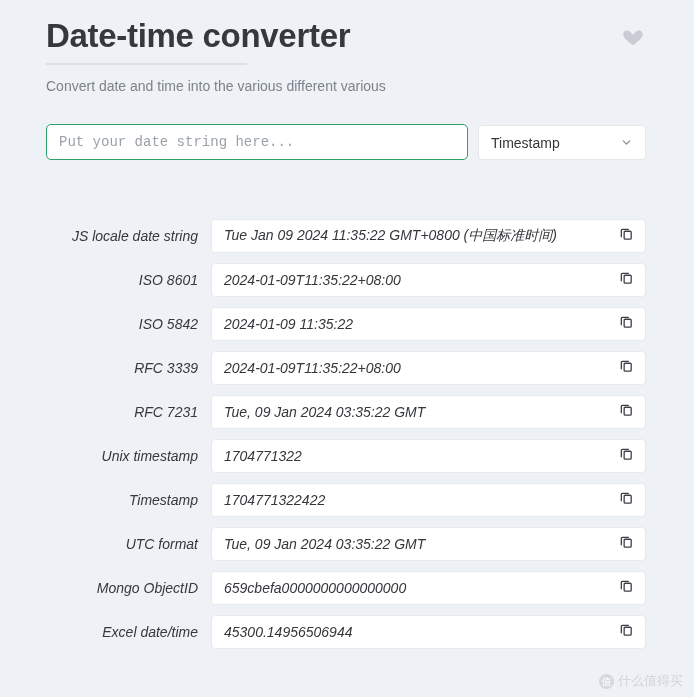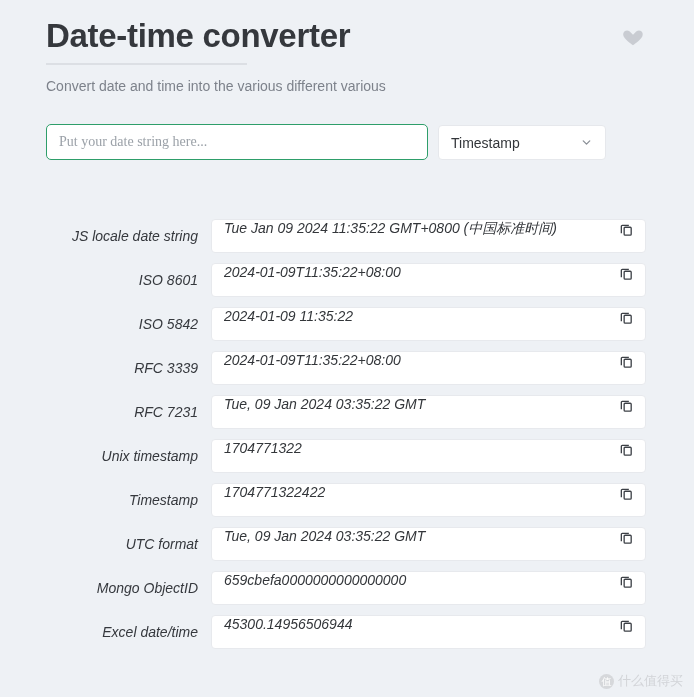--- a/index.html
+++ b/index.html
@@ -31,46 +31,46 @@
   .favorite-btn {
     position: absolute; top: 26px; right: 50px;
     width: 22px; height: 22px;
     background: none; border: none; padding: 0; cursor: pointer;
     color: #c9ccd2;
   }
 
   
   .input-row { display: flex; gap: 10px; margin-top: 30px; }
   .date-input {
-    width: 382px; height: 36px;
+    width: 422px; height: 36px;
     border: 1.6px solid #2e9e6a; border-radius: 5px;
     background: #fff; outline: none;
     padding: 0 12px; font-size: 14px; color: #33363a;
-    font-family: Liberation Serif, serif;
+    font-family: Liberation Mono, monospace;
   }
   .date-input::placeholder { color: #9ba1a8; }
   .format-select {
     width: 168px; height: 35px; margin-top: 1px;
     background: #fff; border: 1px solid #e6e8ec; border-radius: 4px;
     display: flex; align-items: center; justify-content: space-between;
     padding: 0 12px; font-size: 14px; color: #33363a; cursor: pointer;
   }
   .chevron { color: #8a8f96; display: flex; }
 
   
   .rows { margin-top: 59px; display: flex; flex-direction: column; gap: 10px; font-style: italic; }
   .row { display: flex; align-items: center; }
   .row-label {
     width: 152px; text-align: right; margin-right: 13px;
     font-size: 14px; color: #35383d; white-space: nowrap;
   }
   .row-box {
     flex: 1; height: 34px;
     background: #fff; border: 1px solid #e7e9ed; border-radius: 4px;
-    display: flex; align-items: flex-start;
+    display: flex; align-items: center;
     padding: 0 7px 0 12px;
   }
   .row-value {
     flex: 1; font-size: 14px; color: #33363a;
     white-space: nowrap; overflow: hidden;
   }
   .copy-btn {
     width: 24px; height: 24px; flex: 0 0 auto;
     display: flex; align-items: center; justify-content: center;
     background: none; border: none; padding: 0; cursor: pointer;

